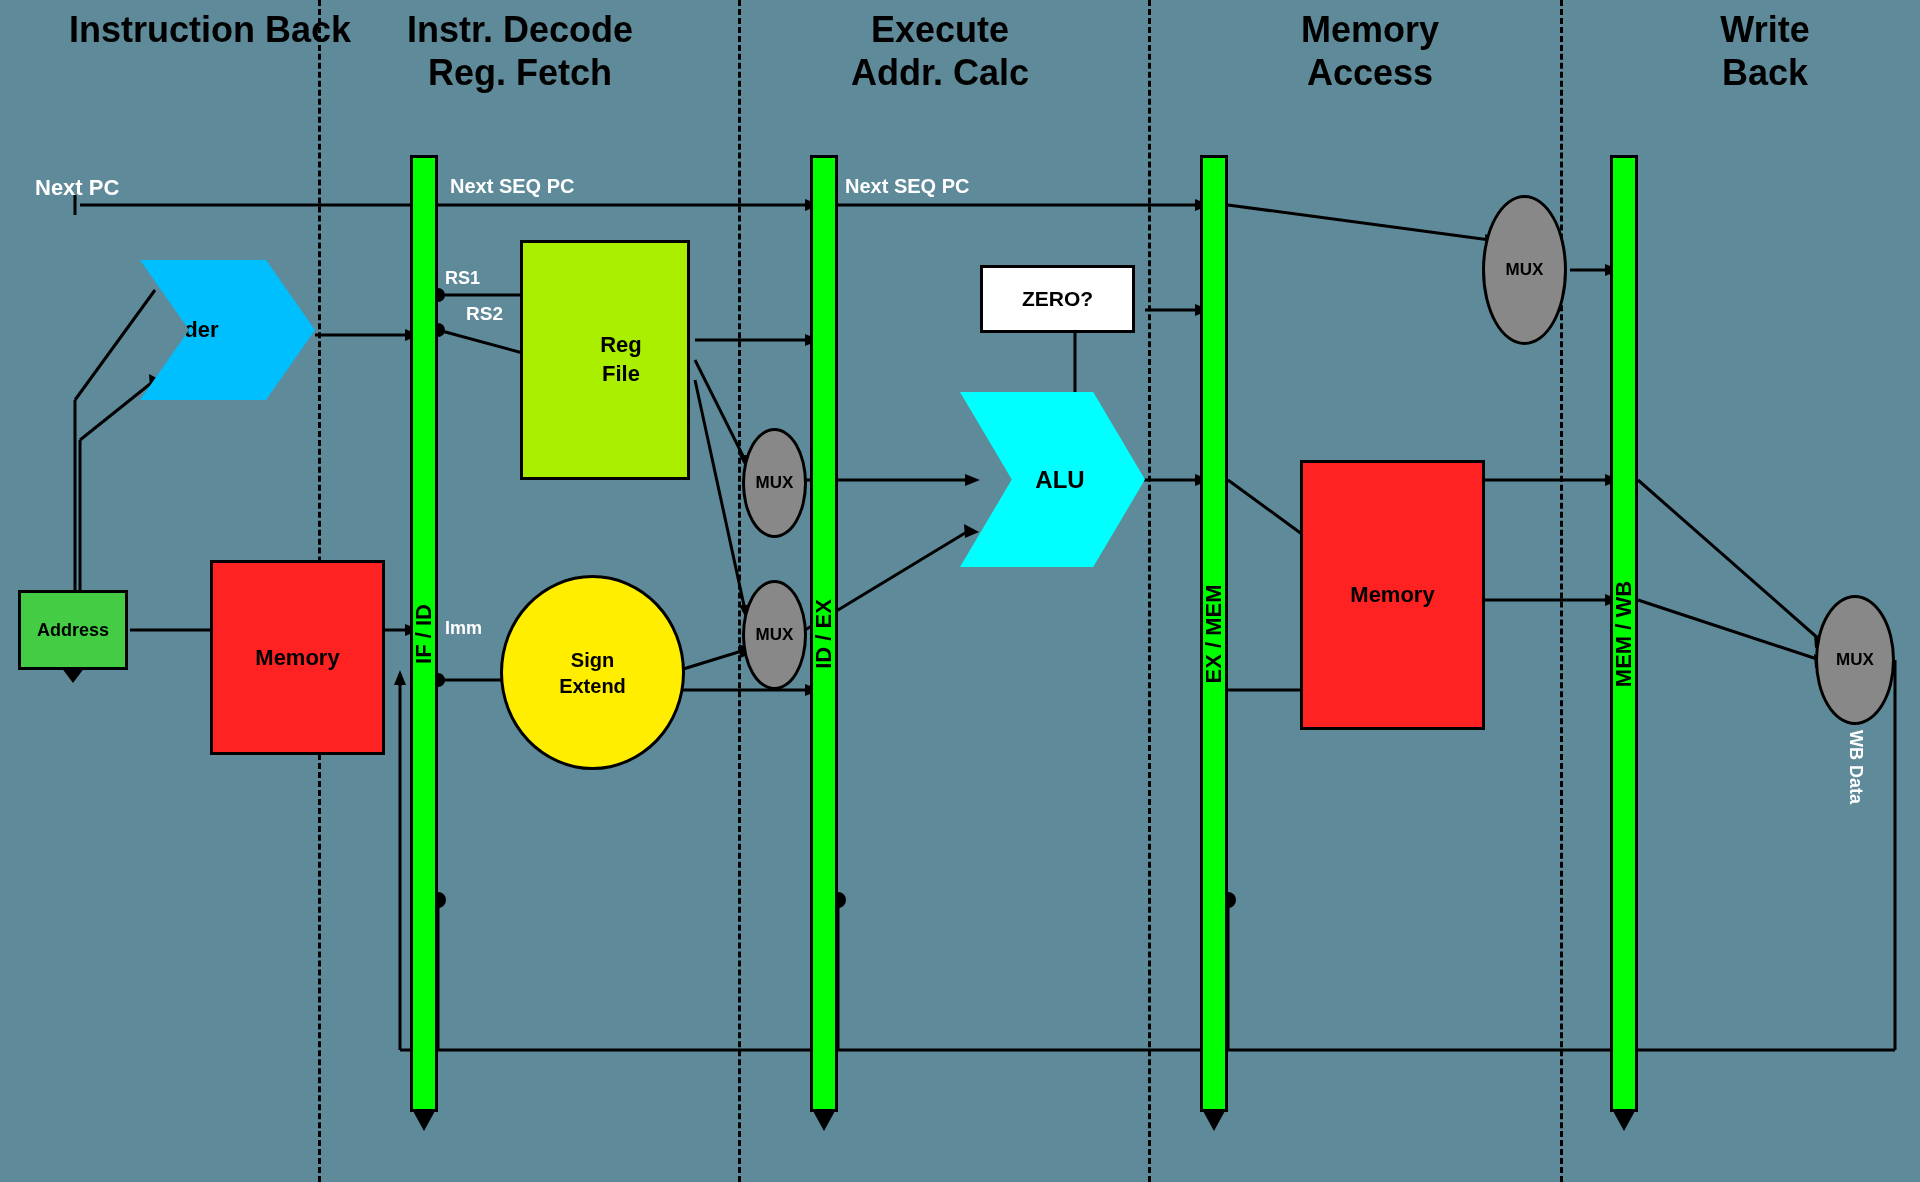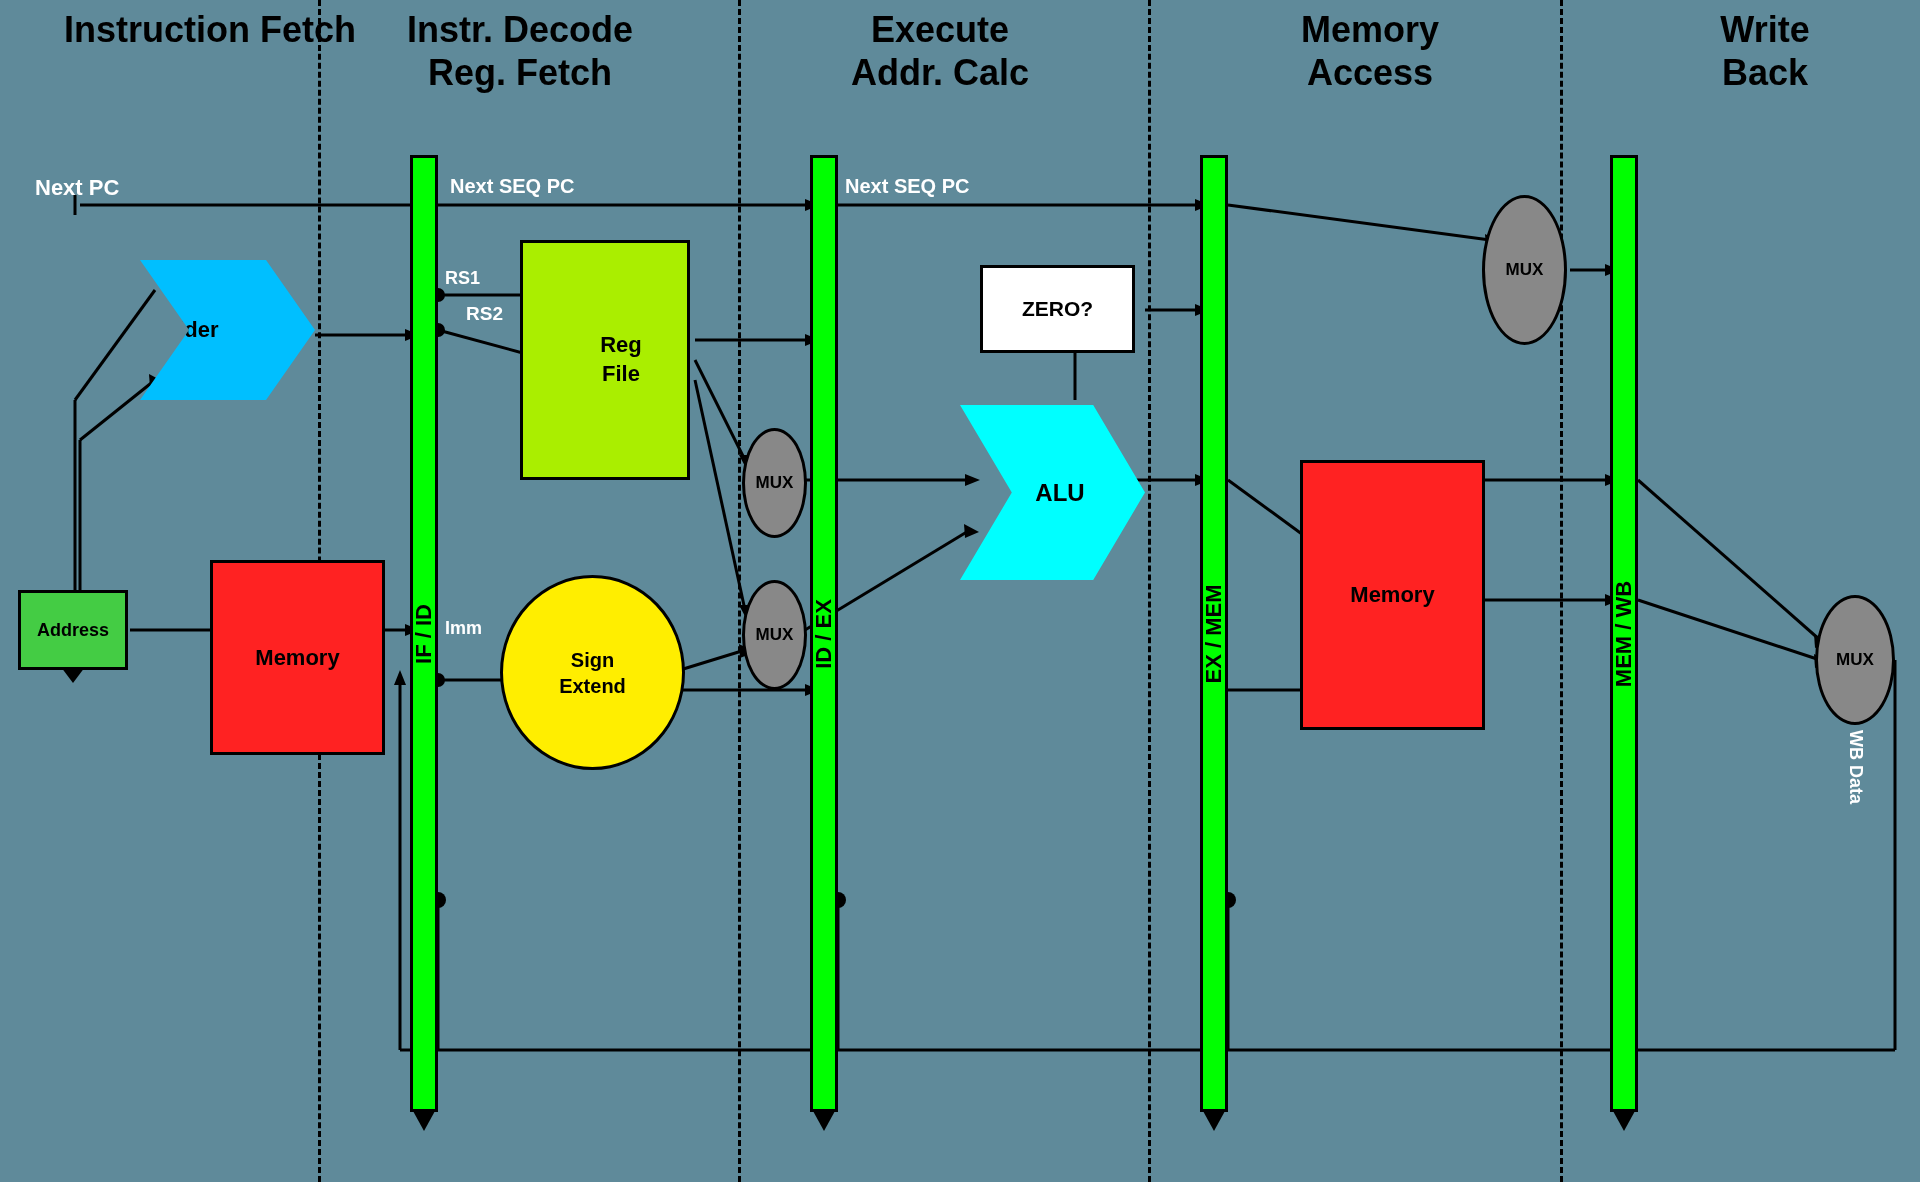--- a/index.html
+++ b/index.html
@@ -248,21 +248,21 @@
 
   <line x1="75" y1="590" x2="75" y2="400" stroke="#000" stroke-width="3"></line>
   <line x1="75" y1="400" x2="155" y2="290" stroke="#000" stroke-width="3"></line>
 
   <circle cx="438" cy="295" r="7" fill="#000"></circle>
   <circle cx="438" cy="330" r="7" fill="#000"></circle>
   <circle cx="438" cy="680" r="7" fill="#000"></circle>
 </svg>
 
 <div class="stage-header" style="left: 30px; width: 360px; top: 8px;">Instruction
-Fetch</div>
+Back</div>
 
 <div class="stage-header" style="left: 350px; width: 340px; top: 8px;">Instr. Decode<br>Reg. Fetch</div>
 
 <div class="stage-header" style="left: 740px; width: 400px; top: 8px;">Execute<br>Addr. Calc</div>
 
 <div class="stage-header" style="left: 1160px; width: 420px; top: 8px;">Memory<br>Access</div>
 
 <div class="stage-header" style="left: 1620px; width: 290px; top: 8px;">Write<br>Back</div>
 
 <div class="divider" style="left: 318px;"></div>
@@ -327,25 +327,25 @@
 </div>
 
 <div class="component mux-ellipse" style="position: absolute; left: 742px; top: 428px; width: 65px; height: 110px; background: #888888; border-radius: 50%; border: 3px solid #000; display: flex; align-items: center; justify-content: center; font-size: 17px; font-weight: bold;">
   <span>MUX</span>
 </div>
 
 <div class="component mux-ellipse" style="position: absolute; left: 742px; top: 580px; width: 65px; height: 110px; background: #888888; border-radius: 50%; border: 3px solid #000; display: flex; align-items: center; justify-content: center; font-size: 17px; font-weight: bold;">
   <span>MUX</span>
 </div>
 
-<div style="position: absolute; left: 960px; top: 405px; width: 185px; height: 175px; background: #00ffff; clip-path: polygon(0% 0%, 72% 0%, 100% 50%, 72% 100%, 0% 100%, 28% 50%); display: flex; align-items: center; justify-content: center; font-size: 24px; font-weight: bold;">
+<div style="position: absolute; left: 960px; top: 392px; width: 185px; height: 175px; background: #00ffff; clip-path: polygon(0% 0%, 72% 0%, 100% 50%, 72% 100%, 0% 100%, 28% 50%); display: flex; align-items: center; justify-content: center; font-size: 24px; font-weight: bold;">
   <span style="margin-left: 15px;">ALU</span>
 </div>
 
-<div class="component zero-box" style="position: absolute; left: 980px; top: 265px; width: 155px; height: 88px; background: #ffffff; border: 3px solid #000; display: flex; align-items: center; justify-content: center; font-size: 21px; font-weight: bold;">
+<div class="component zero-box" style="position: absolute; left: 980px; top: 265px; width: 155px; height: 68px; background: #ffffff; border: 3px solid #000; display: flex; align-items: center; justify-content: center; font-size: 21px; font-weight: bold;">
   <span>ZERO?</span>
 </div>
 
 <div class="component memory-block2" style="position: absolute; left: 1300px; top: 460px; width: 185px; height: 270px; background: #ff2222; border: 3px solid #000; display: flex; align-items: center; justify-content: center; font-size: 22px; font-weight: bold;">
   <span>Memory</span>
 </div>
 
 <div class="component mux-top" style="position: absolute; left: 1482px; top: 195px; width: 85px; height: 150px; background: #888888; border-radius: 50%; border: 3px solid #000; display: flex; align-items: center; justify-content: center; font-size: 17px; font-weight: bold;">
   <span>MUX</span>
 </div>

